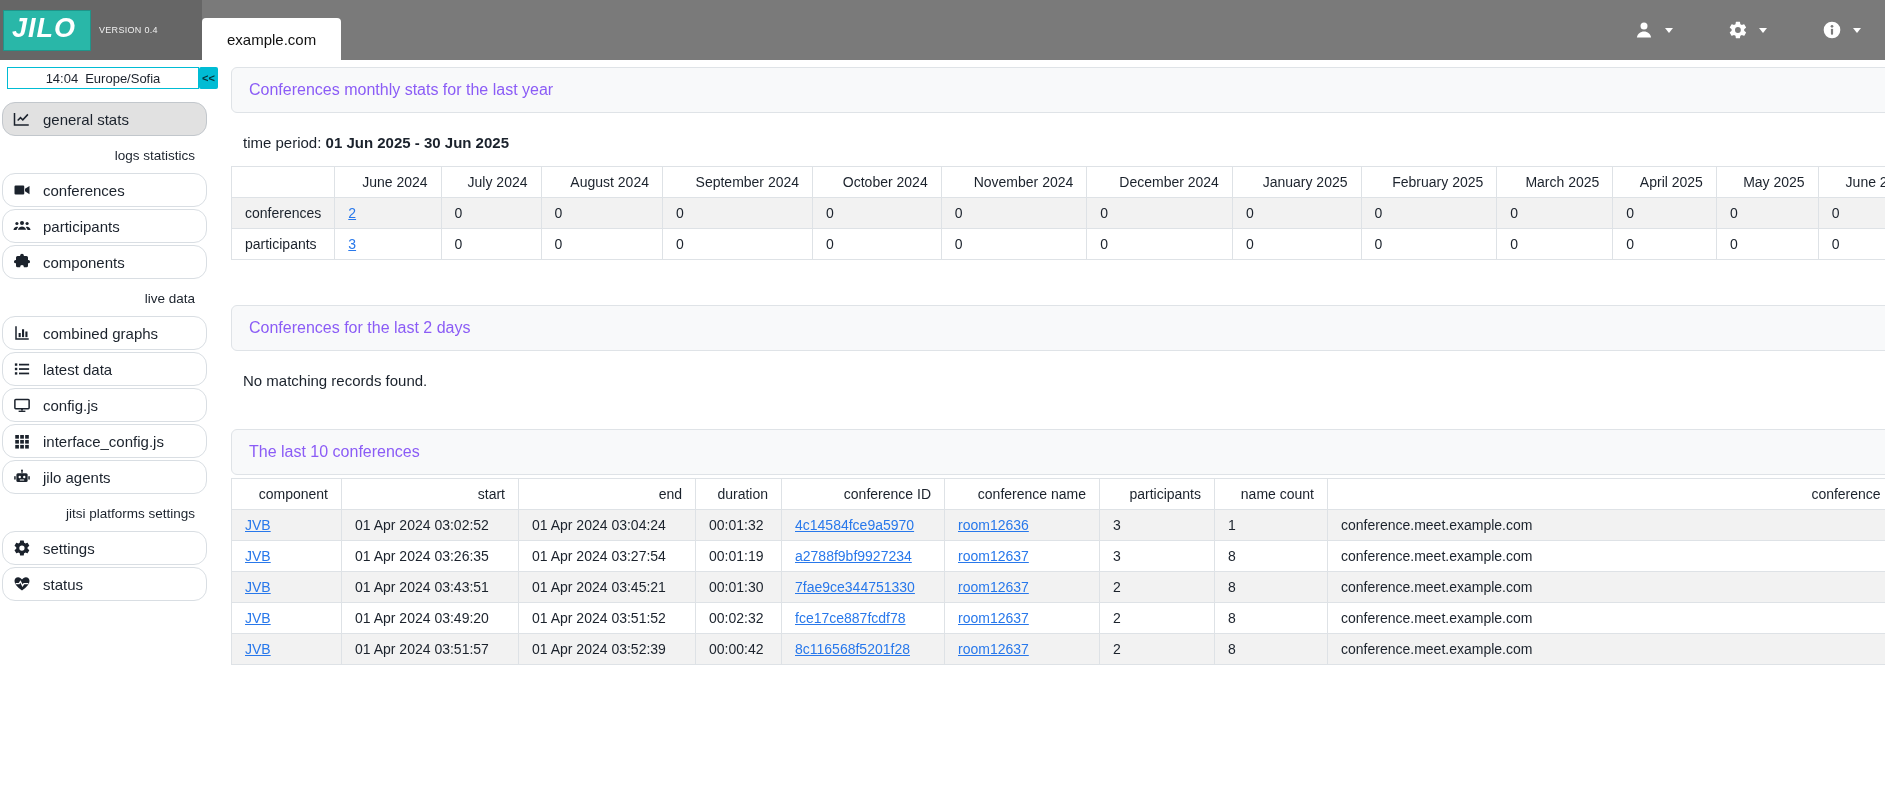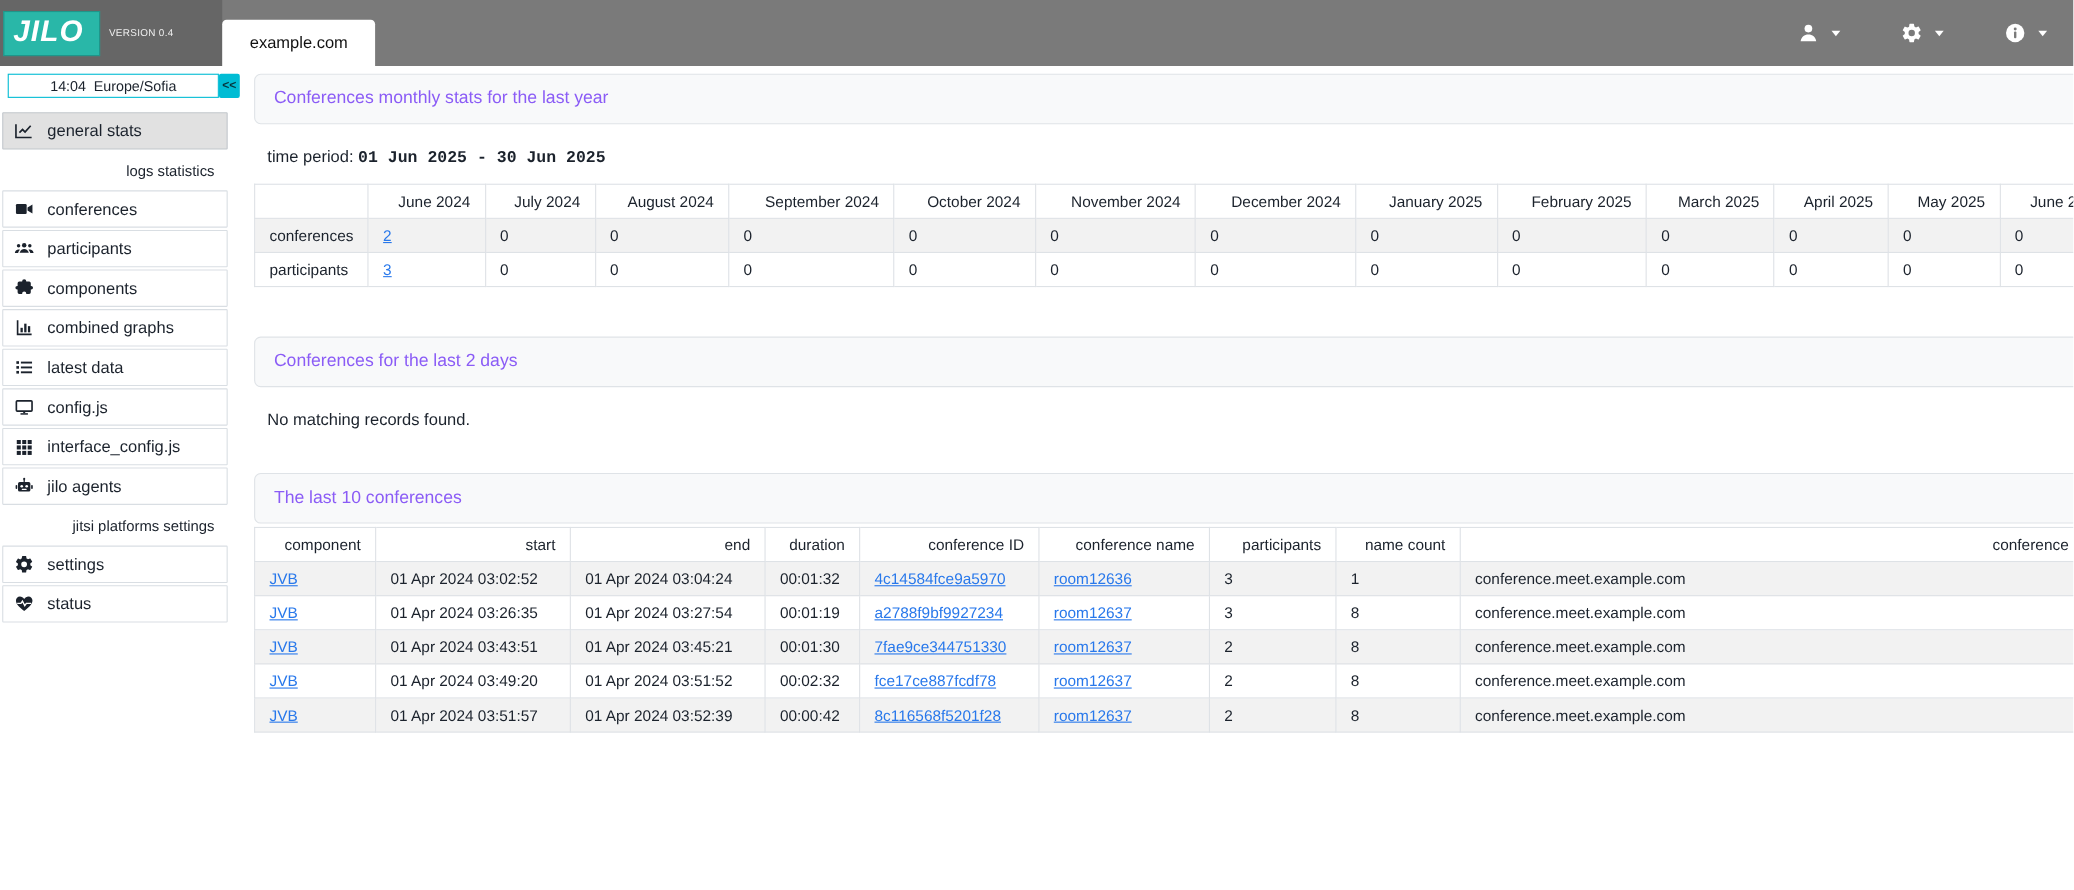--- a/index.html
+++ b/index.html
@@ -40,35 +40,35 @@
     flex:1; margin-left:2px; border:1px solid #00bcd4; background:#fff; height:22px;
     display:flex; align-items:center; justify-content:center; gap:7px; font-size:13px;
   }
   .collapse-btn {
     width:19px; height:22px; background:#00bcd4; color:#05333a; font-size:11px; font-weight:bold;
     display:flex; align-items:center; justify-content:center; border-radius:2px; cursor:pointer; flex:none;
   }
   .side-item {
     display:flex; align-items:center; gap:12px; height:34px;
     border:1px solid #d9dee3; background:#fff; padding:0 10px;
-    font-size:15px; margin:0 11px 2px 2px; cursor:pointer; border-radius:1px;
+    font-size:15px; margin:0 11px 2px 2px; cursor:pointer; border-radius:13px;
   }
   .side-item.active { background:#e1e1e1; border-color:#c2c7cc; }
   .side-header { text-align:right; font-size:13.5px; padding:10px 12px 10px 0; margin-right:11px; }
   .sicon { width:18px; height:18px; flex:none; fill:#1b222c; display:block; }
   .sicon .st { fill:none; stroke:#1b222c; stroke-width:2; }
 
   
   .card {
     width:calc(100% + 40px); background:#f8f9fa; border:1px solid #dfe3e7;
     border-radius:6px; padding:13px 17px;
   }
   .card-title { color:#8b5cf6; font-size:16px; cursor:pointer; display:inline-block; }
   .tp { margin:21px 0 0 12px; font-size:15px; }
-  .tp b { font-weight:bold;font-family:Liberation Mono, monospace; }
+  .tp b { font-weight:bold; }
   .note { margin:21px 0 0 12px; font-size:15px; }
 
   table { border-collapse:collapse; font-size:14px; background:#fff; }
   th,td { border:1px solid #dee2e6; padding:7px 13px; text-align:left; font-weight:normal; white-space:nowrap; }
   th { font-weight:normal;text-align:right; }
   tbody tr:nth-child(odd) td { background:#f2f2f2; }
   a { color:#2878eb; text-decoration:underline; cursor:pointer; }
 
   #sec-monthly { margin-bottom:45px; }
   #sec-monthly table { margin-top:15px; width:calc(100% + 40px); }
@@ -149,20 +149,21 @@
         </svg>
       <span>participants</span>
     </div>
     <div class="side-item">
       <svg class="sicon" viewBox="0 0 24 24">
           <path d="M9.5 3.5a2 2 0 0 1 5 0c0 .2 0 .3-.1.5H18a2 2 0 0 1 2 2v3.4c.2-.1.3-.1.5-.1a2 2 0 1 1 0 4.4c-.2 0-.3 0-.5-.1V17a2 2 0 0 1-2 2h-3.6c.1-.2.1-.3.1-.5a2 2 0 1 0-5 0c0 .2 0 .3.1.5H6a2 2 0 0 1-2-2v-3.4c-.2.1-.3.1-.5.1a2 2 0 1 1 0-4.4c.2 0 .3 0 .5.1V6a2 2 0 0 1 2-2h3.6c-.1-.2-.1-.3-.1-.5z"></path>
         </svg>
       <span>components</span>
     </div>
 
+    <div class="side-header">live data</div>
 
     <div class="side-item">
       <svg class="sicon" viewBox="0 0 24 24">
           <path d="M3 3h2v16h16v2H3z"></path>
           <rect x="7.5" y="12" width="2.8" height="5.5"></rect>
           <rect x="12" y="7" width="2.8" height="10.5"></rect>
           <rect x="16.5" y="10" width="2.8" height="7.5"></rect>
         </svg>
       <span>combined graphs</span>
     </div>

